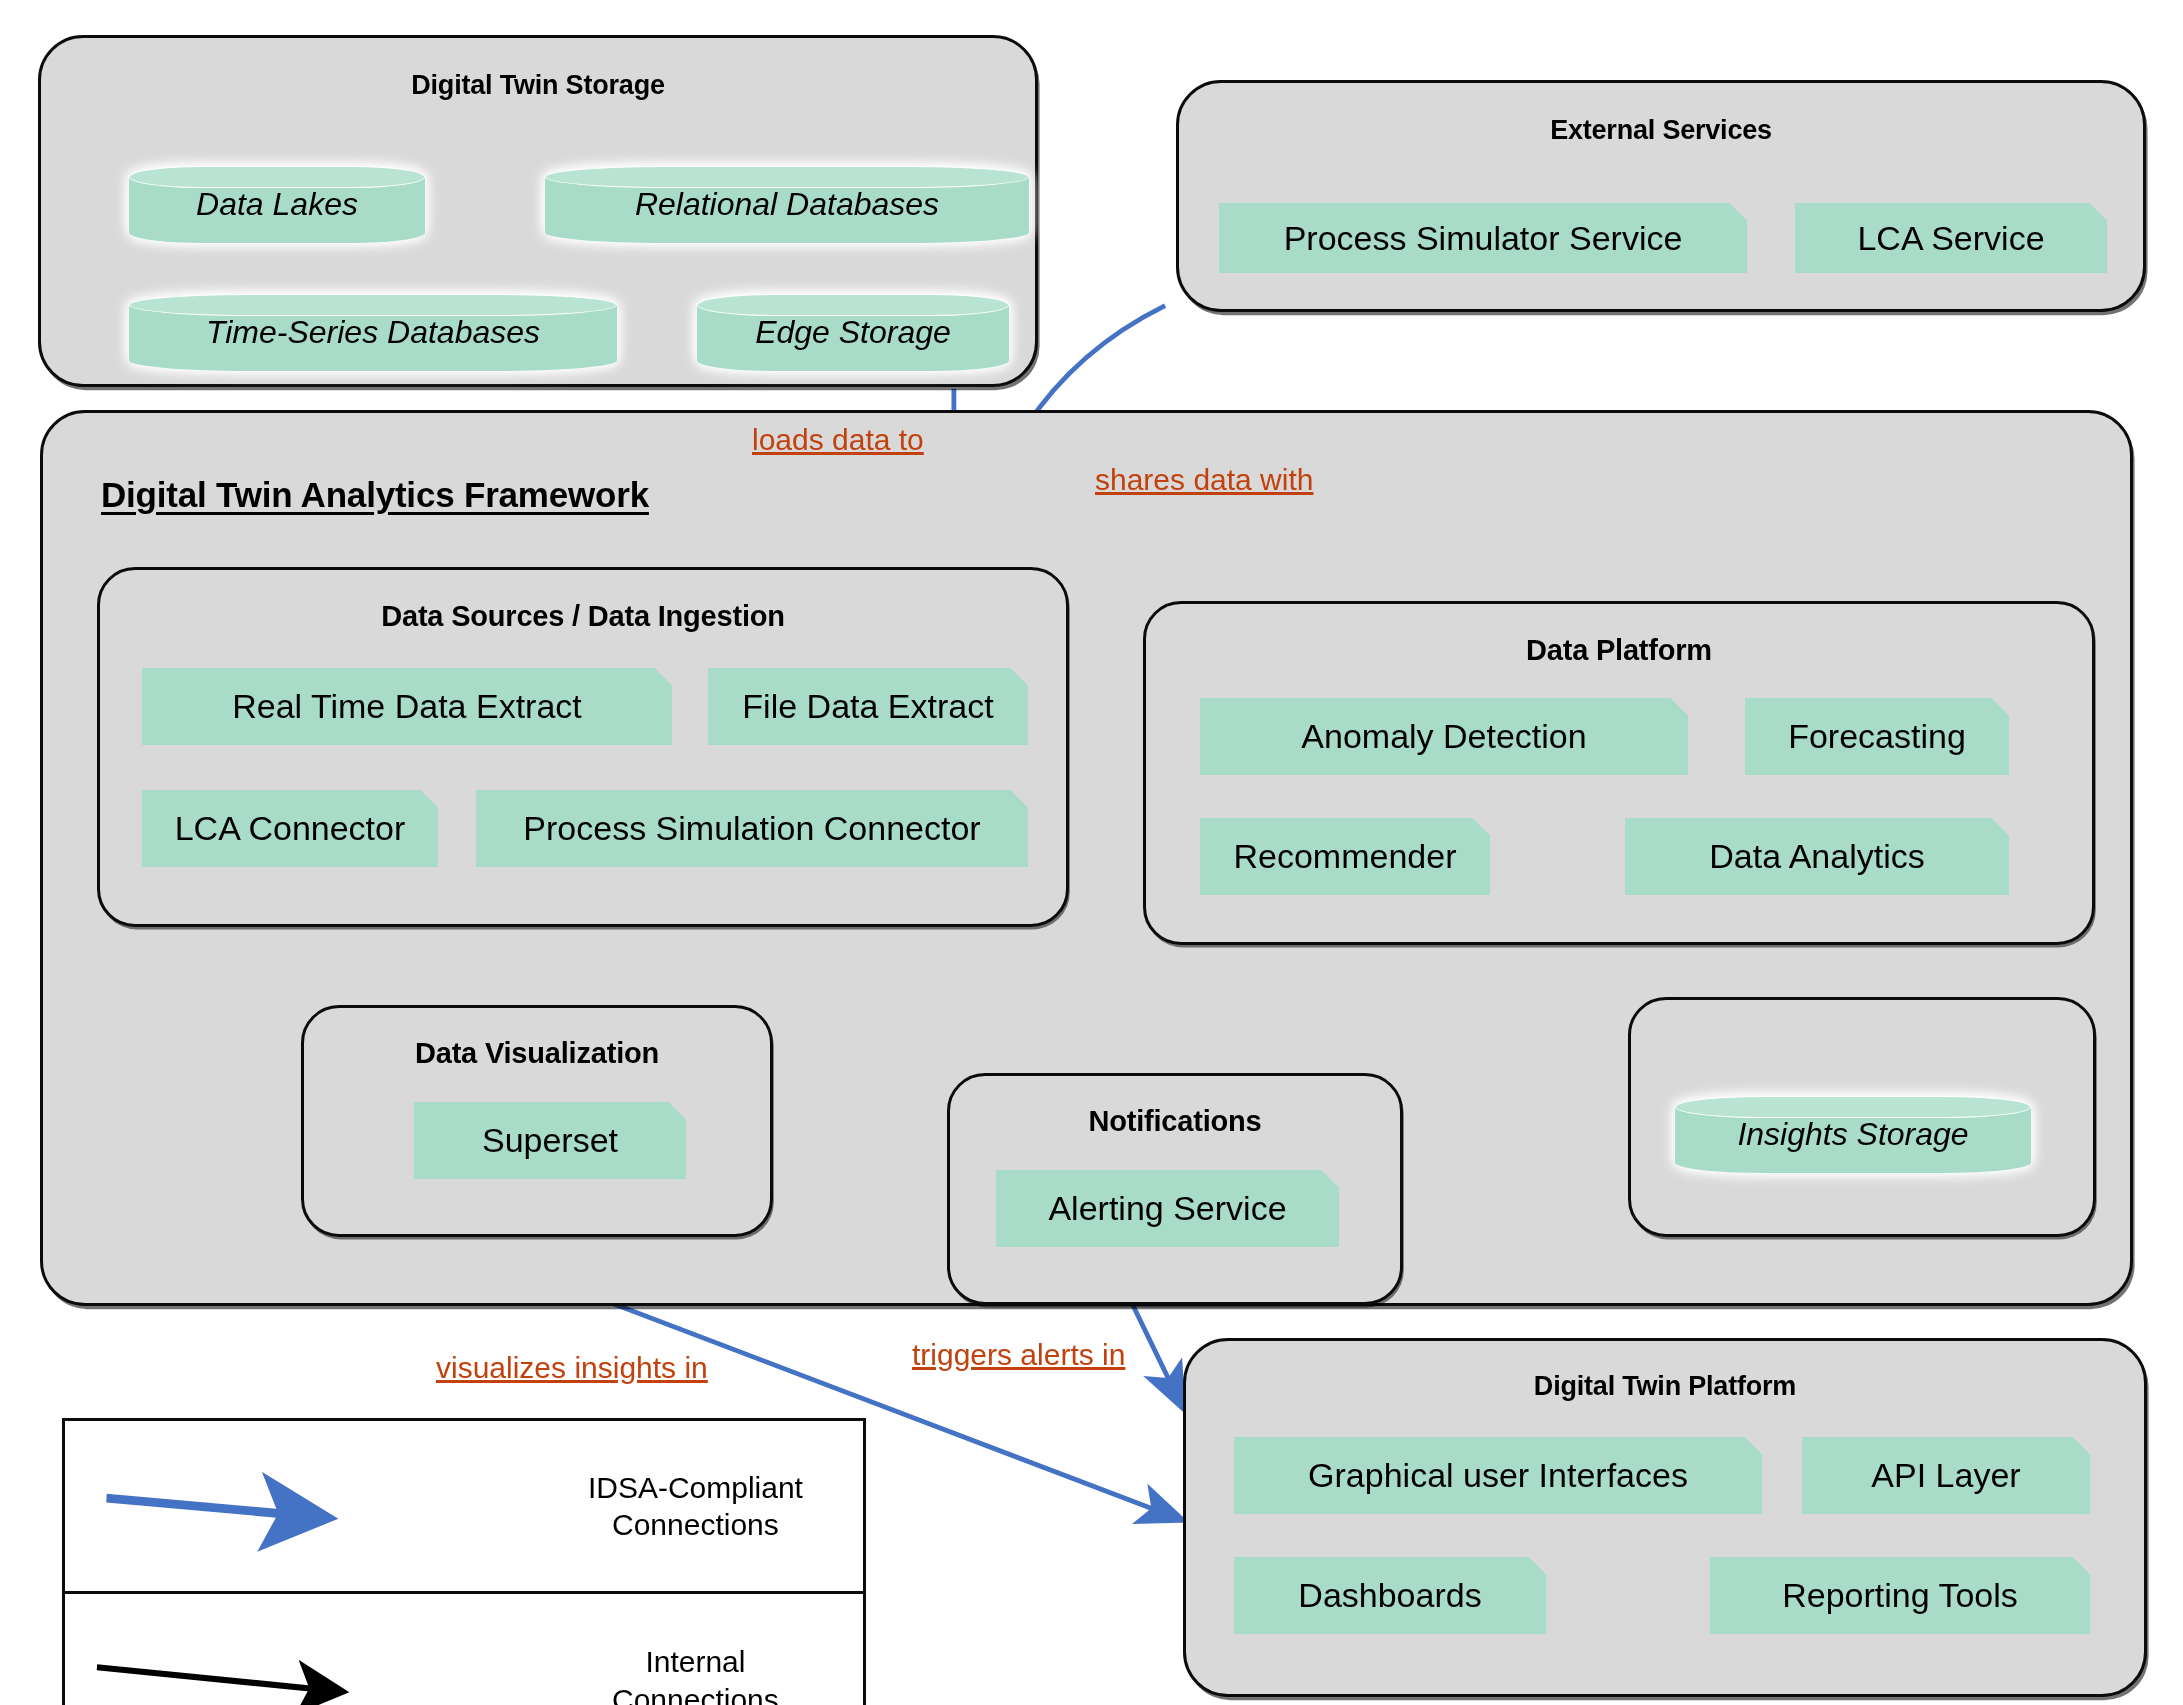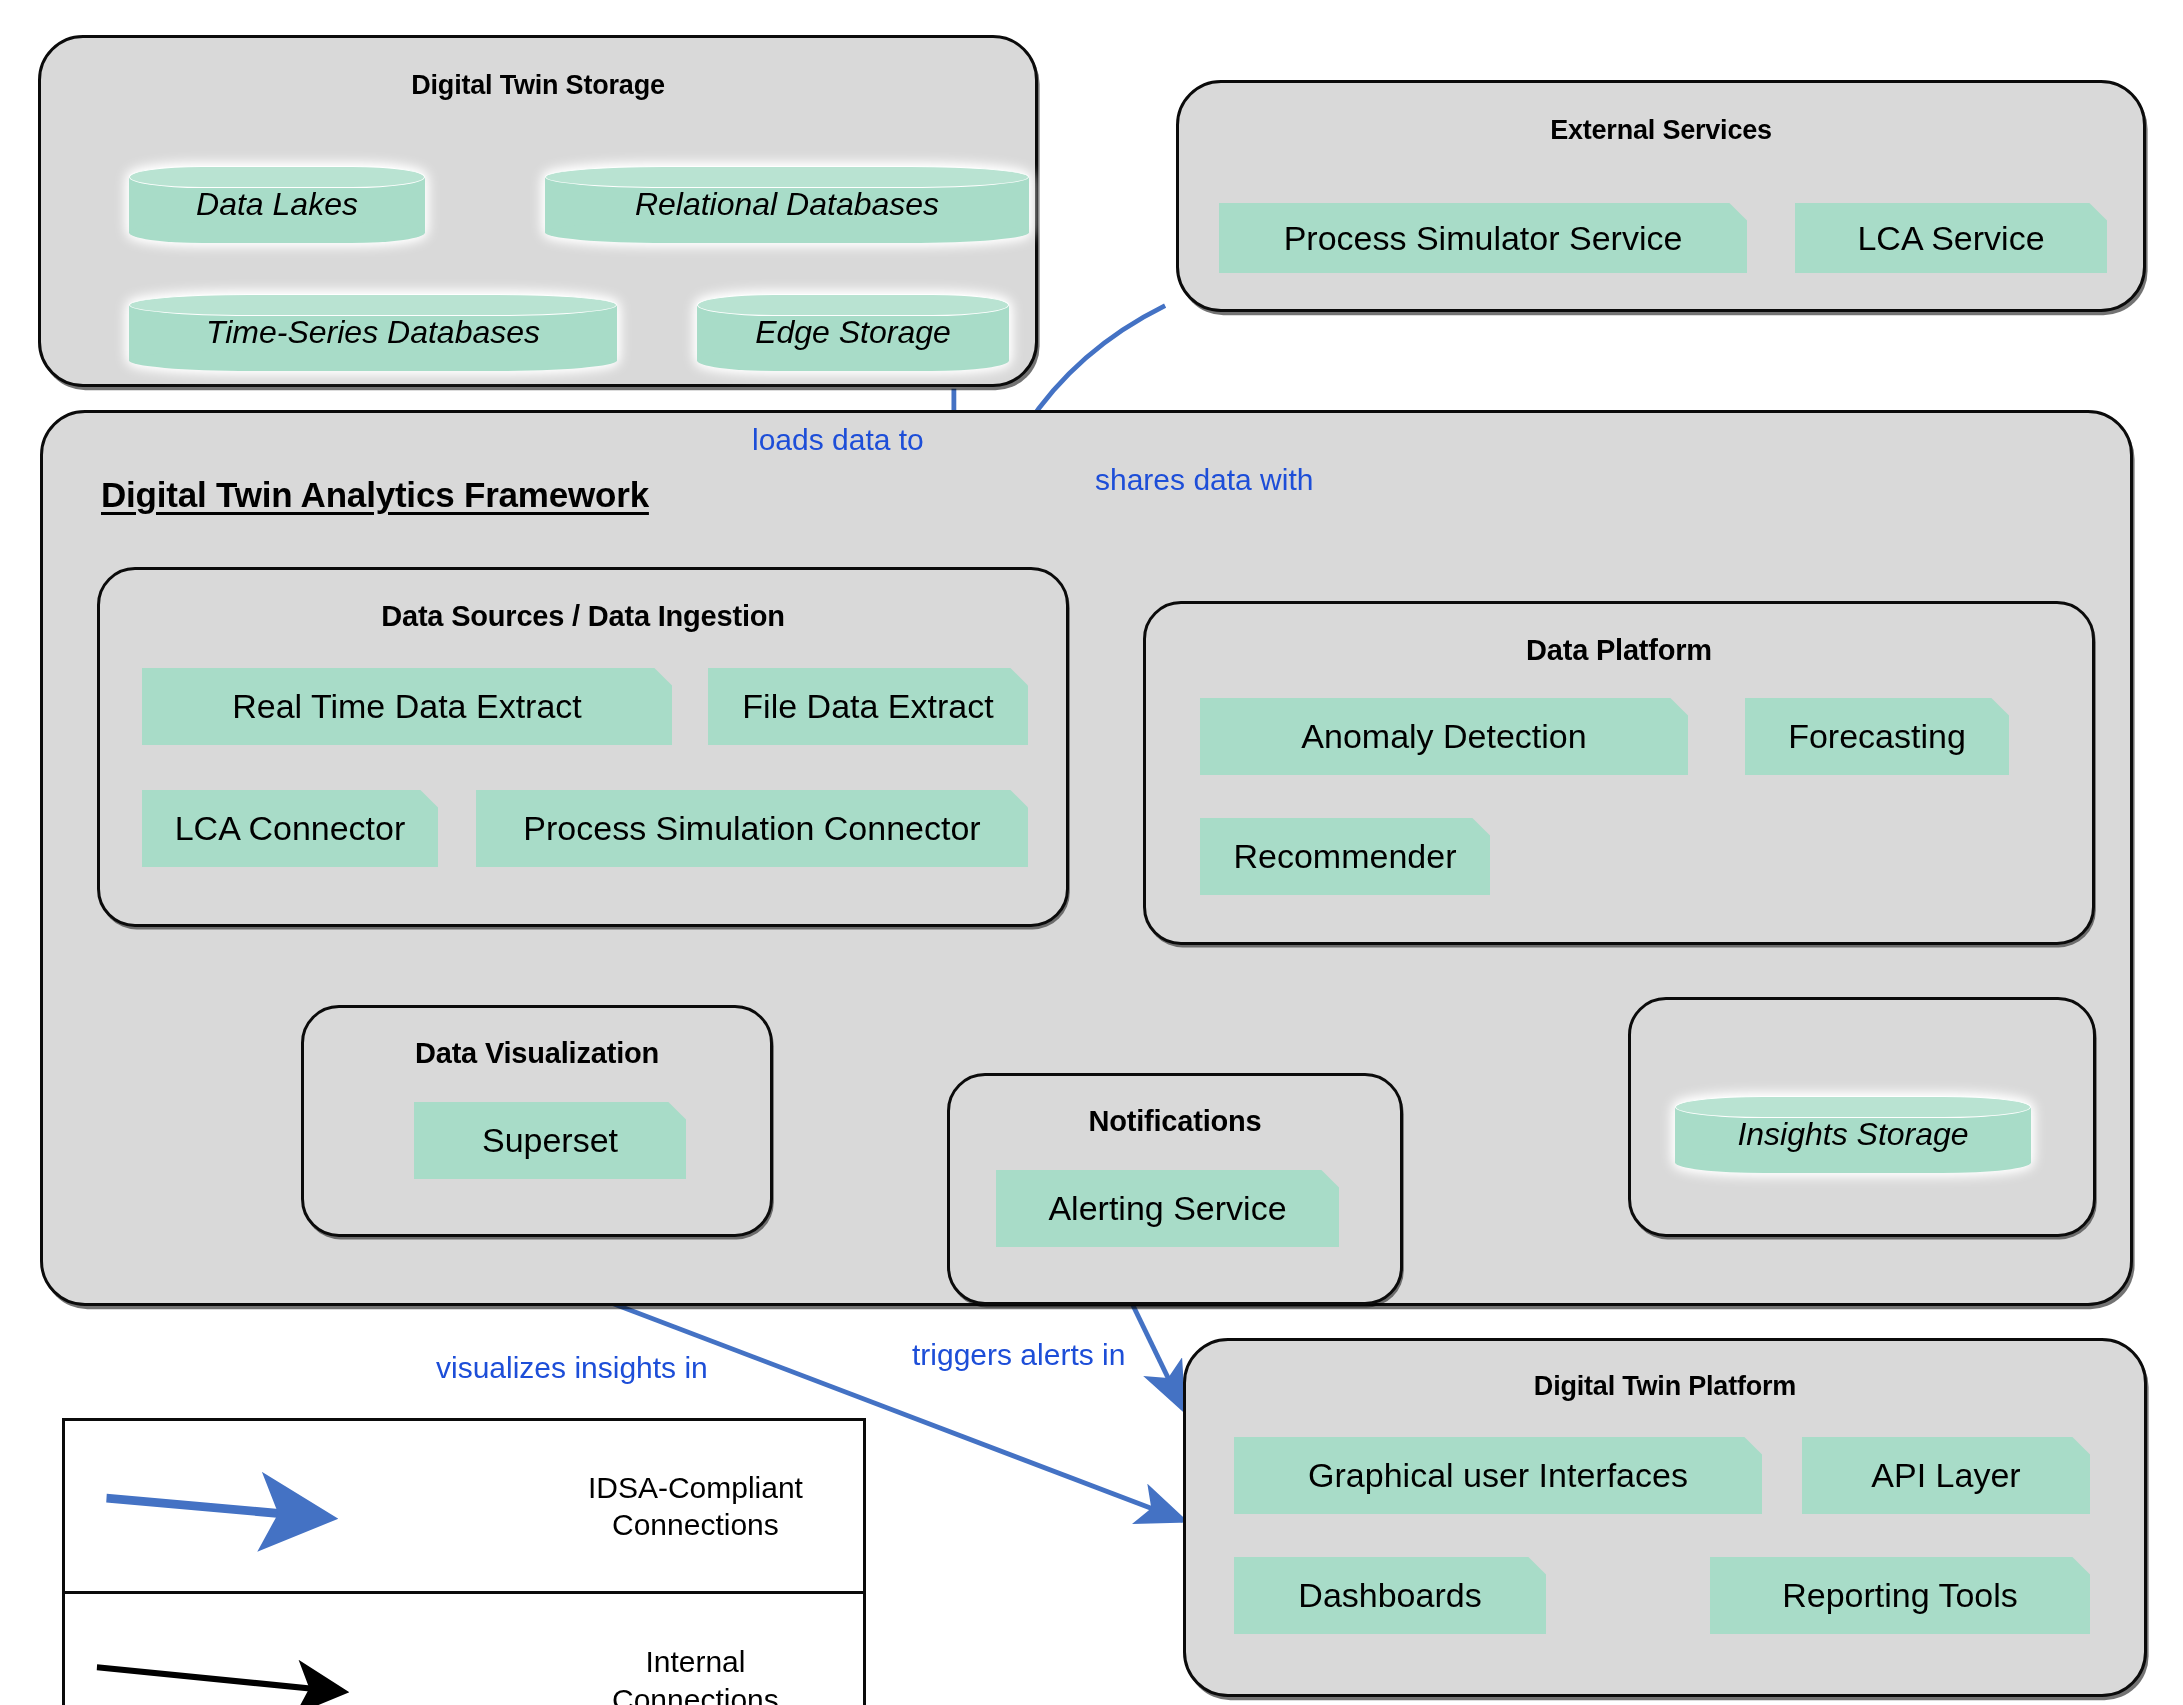--- a/index.html
+++ b/index.html
@@ -90,22 +90,23 @@
   .cyl .lbl{
     position:absolute;
     left:0;right:0;top:0;bottom:0;
     display:flex;align-items:center;justify-content:center;
     color:#000;white-space:nowrap;font-style:italic;
   }
 
   
   .edge-label{
     position:absolute;
-    color:#1d4ed8;
+    color:#c2410c;
     white-space:nowrap;
+    text-decoration:underline;
   }
 
   
   #legend{
     position:absolute;
     background:#ffffff;
     border:3.2px solid #0b0b0b;
     box-sizing:border-box;
   }
   #legend .row{
@@ -219,20 +220,21 @@
       <div class="comp" style="left:42px;top:220px;width:296px;height:77px;font-size:34px;">LCA Connector</div>
       <div class="comp" style="left:376px;top:220px;width:552px;height:77px;font-size:34px;">Process Simulation Connector</div>
     </div>
 
     <div class="group inner" style="left:1100px;top:188px;width:952px;height:344px;">
       <div class="group-title" style="top:30px;font-size:29px;">Data Platform</div>
 
       <div class="comp" style="left:54px;top:94px;width:488px;height:77px;font-size:34px;">Anomaly Detection</div>
       <div class="comp" style="left:599px;top:94px;width:264px;height:77px;font-size:34px;">Forecasting</div>
       <div class="comp" style="left:54px;top:214px;width:290px;height:77px;font-size:34px;">Recommender</div>
+      <div class="comp" style="left:479px;top:214px;width:384px;height:77px;font-size:34px;">Data Analytics</div>
     </div>
 
     <div class="group inner" style="left:258px;top:592px;width:472px;height:232px;">
       <div class="group-title" style="top:29px;font-size:29px;">Data Visualization</div>
 
       <div class="comp" style="left:110px;top:94px;width:272px;height:77px;font-size:34px;">Superset</div>
     </div>
 
     <div class="group inner" style="left:904px;top:660px;width:456px;height:232px;">
       <div class="group-title" style="top:29px;font-size:29px;">Notifications</div>

